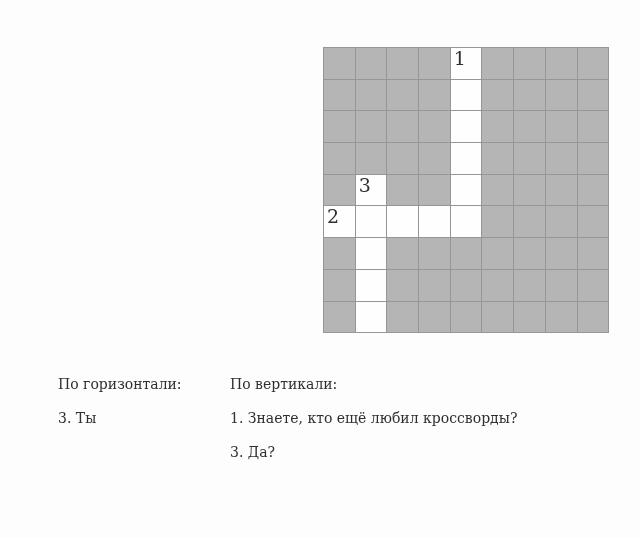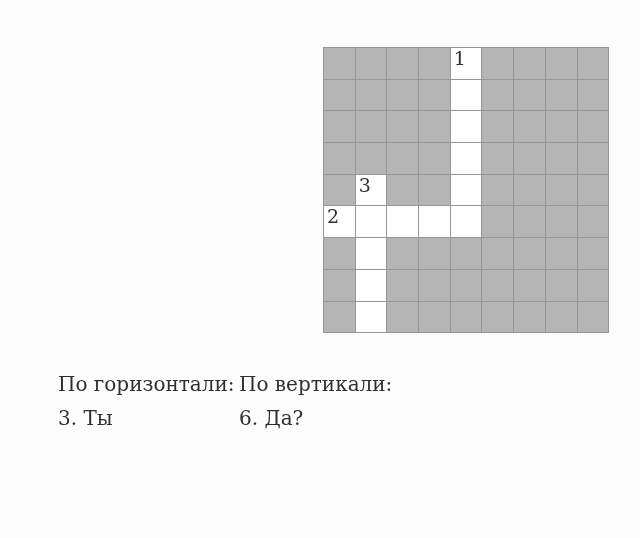--- a/index.html
+++ b/index.html
@@ -44,27 +44,27 @@
     left: 3px;
     font-size: 19px;
     line-height: 1;
     color: var(--text-color, #2f2f2f);
     user-select: none;
   }
   
   .clues-col {
     position: absolute;
     top: 367px;
-    font-size: 20px;
+    font-size: 14px;
     line-height: 34px;
     color: var(--text-color, #2f2f2f);
     white-space: nowrap;
   }
   #across-col { left: 58px; }
-  #down-col   { left: 239px; }
+  #down-col   { left: 230px; }
   .clue-line { display: block; }
 </style>
 </head>
 <body style="background: rgb(253, 253, 253);">
 
 <div class="stage">
 
   <div id="grid" style="grid-template-columns: repeat(9, 30.7px); grid-template-rows: repeat(9, 30.7px);">
       <div class="cell"></div>
       <div class="cell"></div>
@@ -155,16 +155,17 @@
       <div class="cell"></div>
     </div>
 
   <div class="clues-col" id="across-col">
     <span class="clue-line">По горизонтали:</span>
     <span class="clue-line">3. Ты</span>
   </div>
 
   <div class="clues-col" id="down-col">
     <span class="clue-line">По вертикали:</span>
-    <span class="clue-line">6. Да?</span>
+    <span class="clue-line">1. Знаете, кто ещё любил кроссворды?</span>
+    <span class="clue-line">3. Да?</span>
   </div>
 
 </div>
 
 </body></html>

